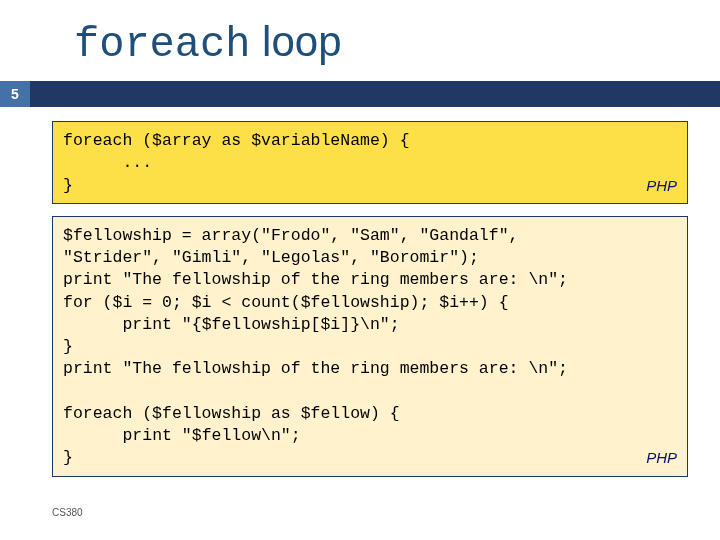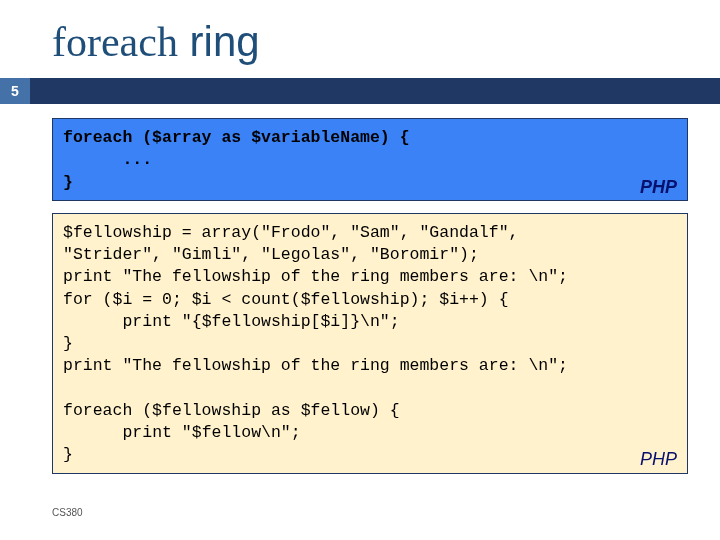--- a/index.html
+++ b/index.html
@@ -12,21 +12,22 @@
     position: relative;
     overflow: hidden;
   }
   .title {
     font-size: 42px;
     color: #1f4e79;
     padding: 18px 0 12px 52px;
     font-weight: normal;
   }
   .title .mono {
-    font-family: Liberation Serif, serif;
+    font-family: Liberation Mono, monospace;
+    margin-left: 22px;
   }
   .band-row {
     display: flex;
     align-items: stretch;
     height: 26px;
     margin-bottom: 14px;
   }
   .page-badge {
     background: #4472a8;
     color: #fff;
@@ -47,46 +48,46 @@
   .codebox {
     border: 1.5px solid #1f3763;
     padding: 8px 10px 6px 10px;
     margin-bottom: 12px;
     position: relative;
     font-family: "Courier New", monospace;
     font-size: 16.5px;
     line-height: 1.35;
     color: #000;
   }
-  .codebox.pink { background: #3b82f6; font-weight: bold; }
+  .codebox.pink { background: #fde047; }
   .codebox.yellow { background: #fff2cc; }
   .codebox .lang {
     position: absolute;
     right: 10px;
-    bottom: 1px;
+    bottom: 7px;
     font-style: italic;
     font-family: Arial, sans-serif;
     color: #06106d;
-    font-size: 18px;
+    font-size: 15px;
   }
   .footer {
     position: absolute;
     left: 52px;
     bottom: 22px;
     font-size: 10px;
     color: #555;
     font-family: Arial, sans-serif;
   }
   pre { margin: 0; white-space: pre-wrap; font-family: inherit; }
 </style>
 </head>
 <body>
 
 <div class="title">
-  <span class="mono">foreach</span><span> ring</span>
+  <span class="mono">foreach</span><span> loop</span>
 </div>
 
 <div class="band-row">
   <div class="page-badge">5</div>
   <div class="band"></div>
 </div>
 
 <div class="content">
 
   <div class="codebox pink">

